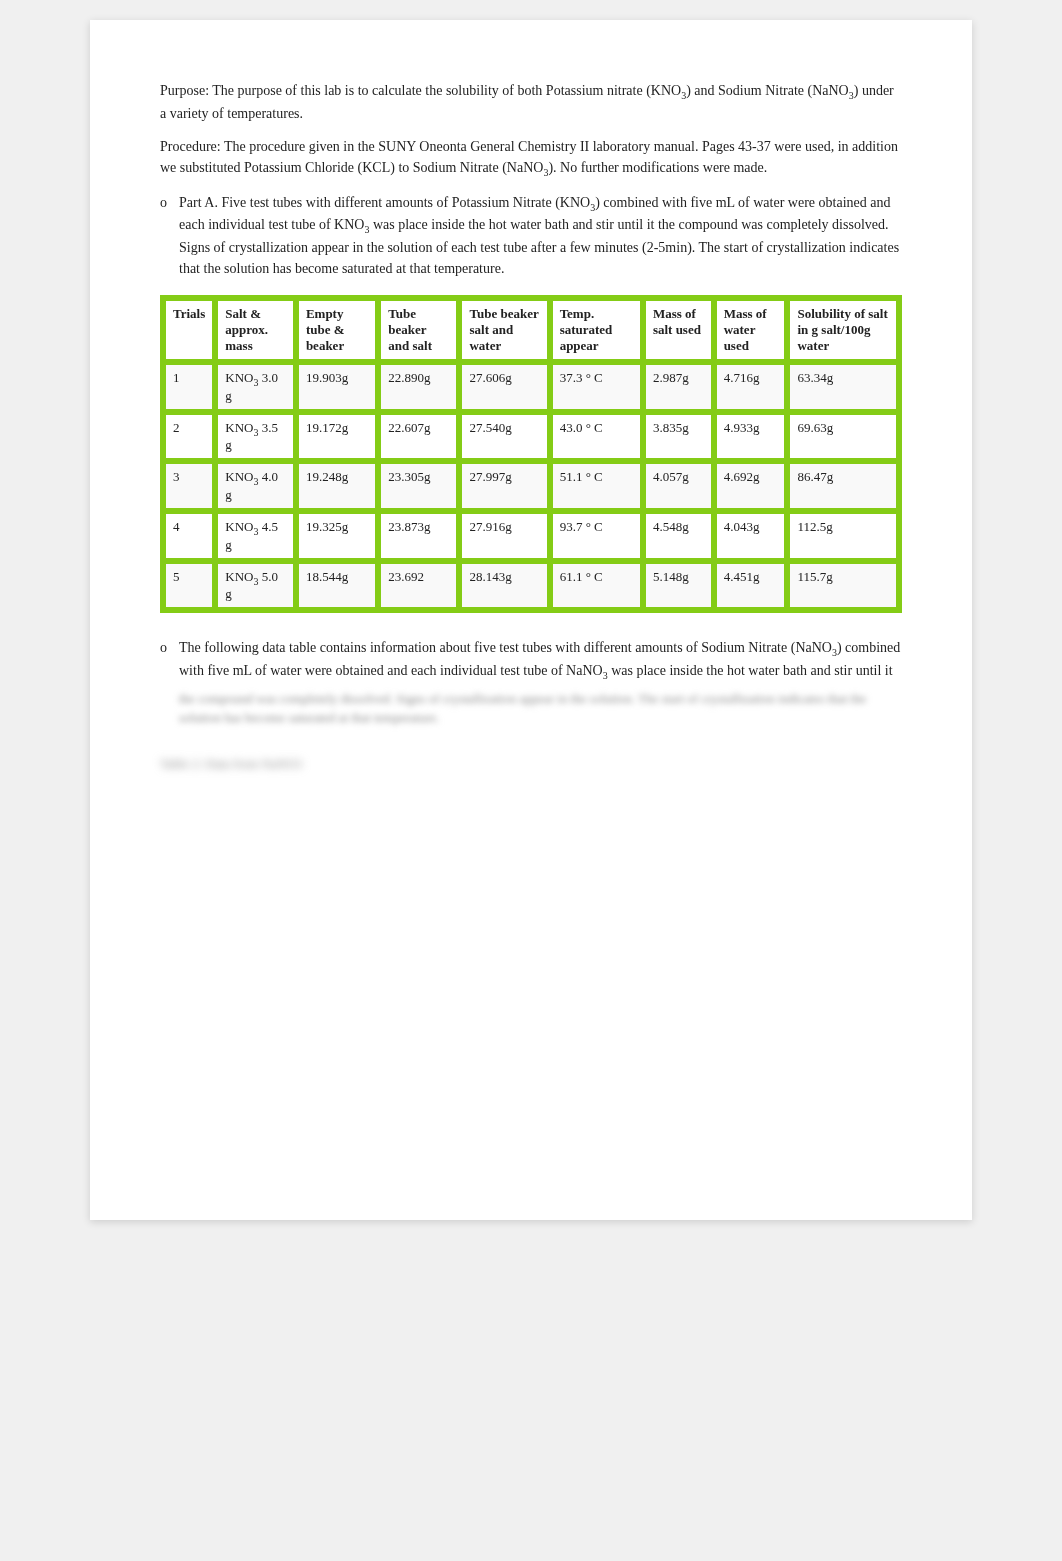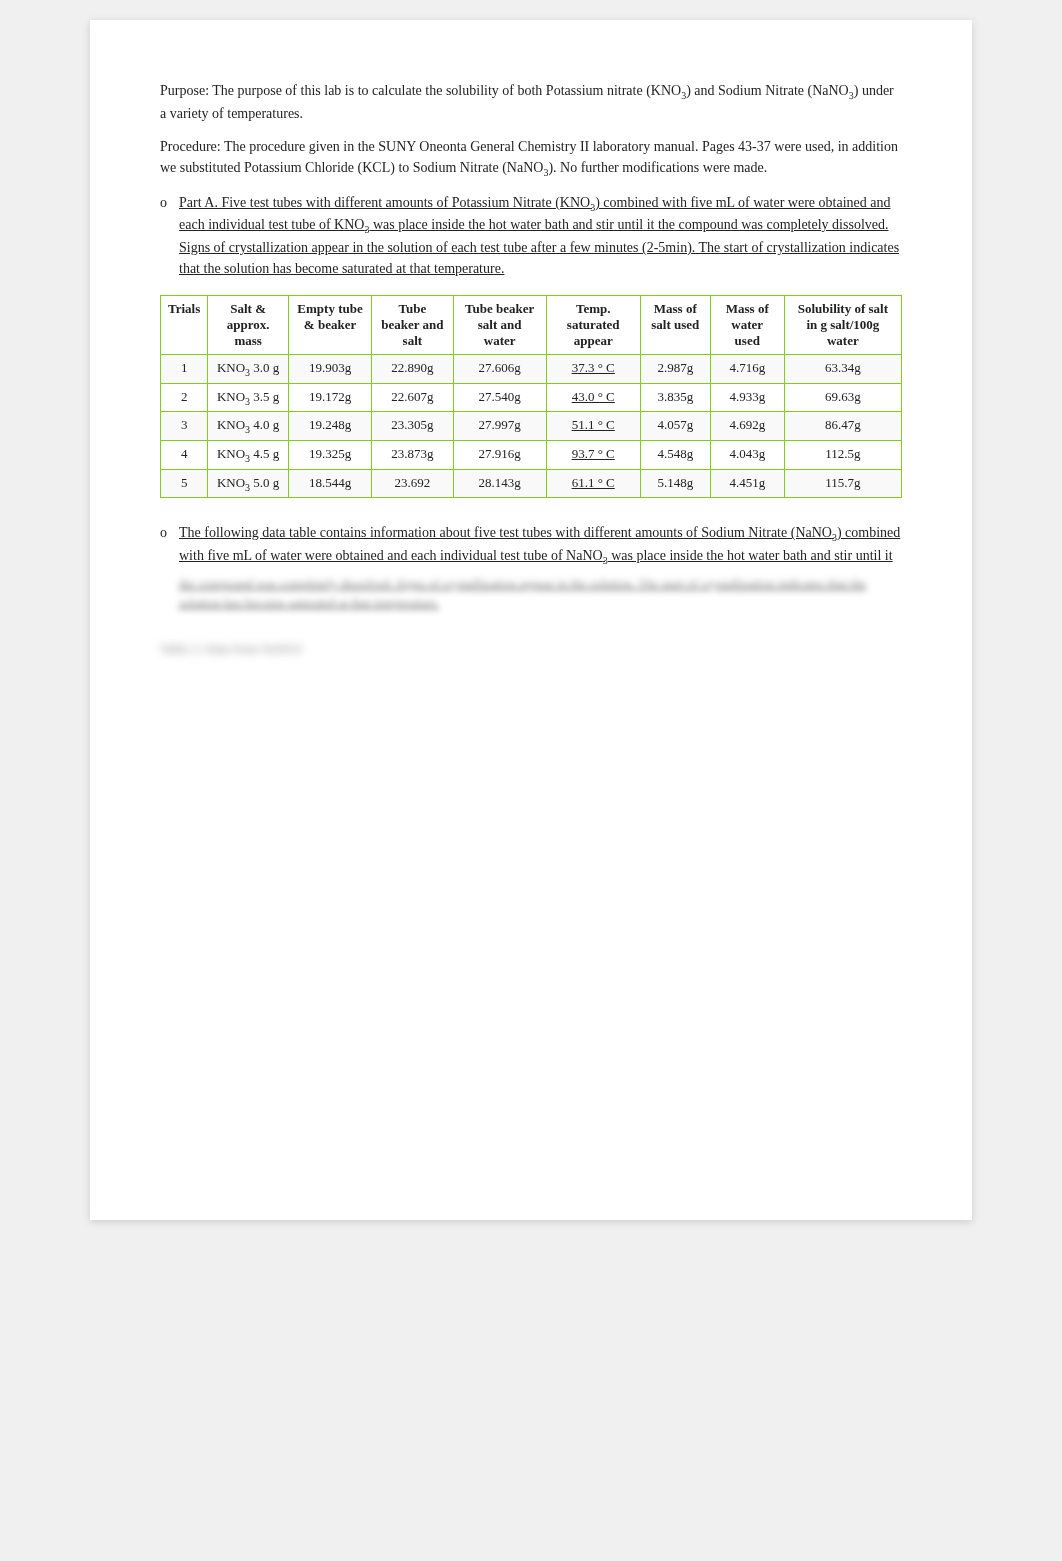--- a/index.html
+++ b/index.html
@@ -37,57 +37,55 @@
       margin-bottom: 10px;
       line-height: 1.5;
     }
     .bullet-marker {
       flex-shrink: 0;
       font-size: 14px;
       padding-top: 0px;
     }
     .bullet-content {
       flex: 1;
-      text-decoration: underline;
     }
     sub {
       font-size: 10px;
       vertical-align: sub;
     }
 
     
     .table-title {
       font-size: 14px;
       margin-bottom: 4px;
     }
     .data-table {
       width: 100%;
       border-collapse: collapse;
       font-size: 13px;
       margin-bottom: 24px;
     }
     .data-table th, .data-table td {
-      border: 1px solid #84cc16;
+      border: 6px solid #84cc16;
       padding: 5px 7px;
       vertical-align: top;
-      text-align: center;
+      text-align: left;
     }
     .data-table th {
       background: #fff;
       font-weight: bold;
     }
     .data-table tbody tr:nth-child(odd) {
       background: #f9f9f9;
     }
     .data-table tbody tr:nth-child(even) {
       background: #fff;
     }
     .temp-cell {
       white-space: nowrap;
-      text-decoration: underline;
     }
     .blurred-text {
       filter: blur(3px);
       color: #888;
       font-size: 13px;
       line-height: 1.5;
       margin-top: 6px;
       margin-bottom: 10px;
     }
     .blurred-title {

